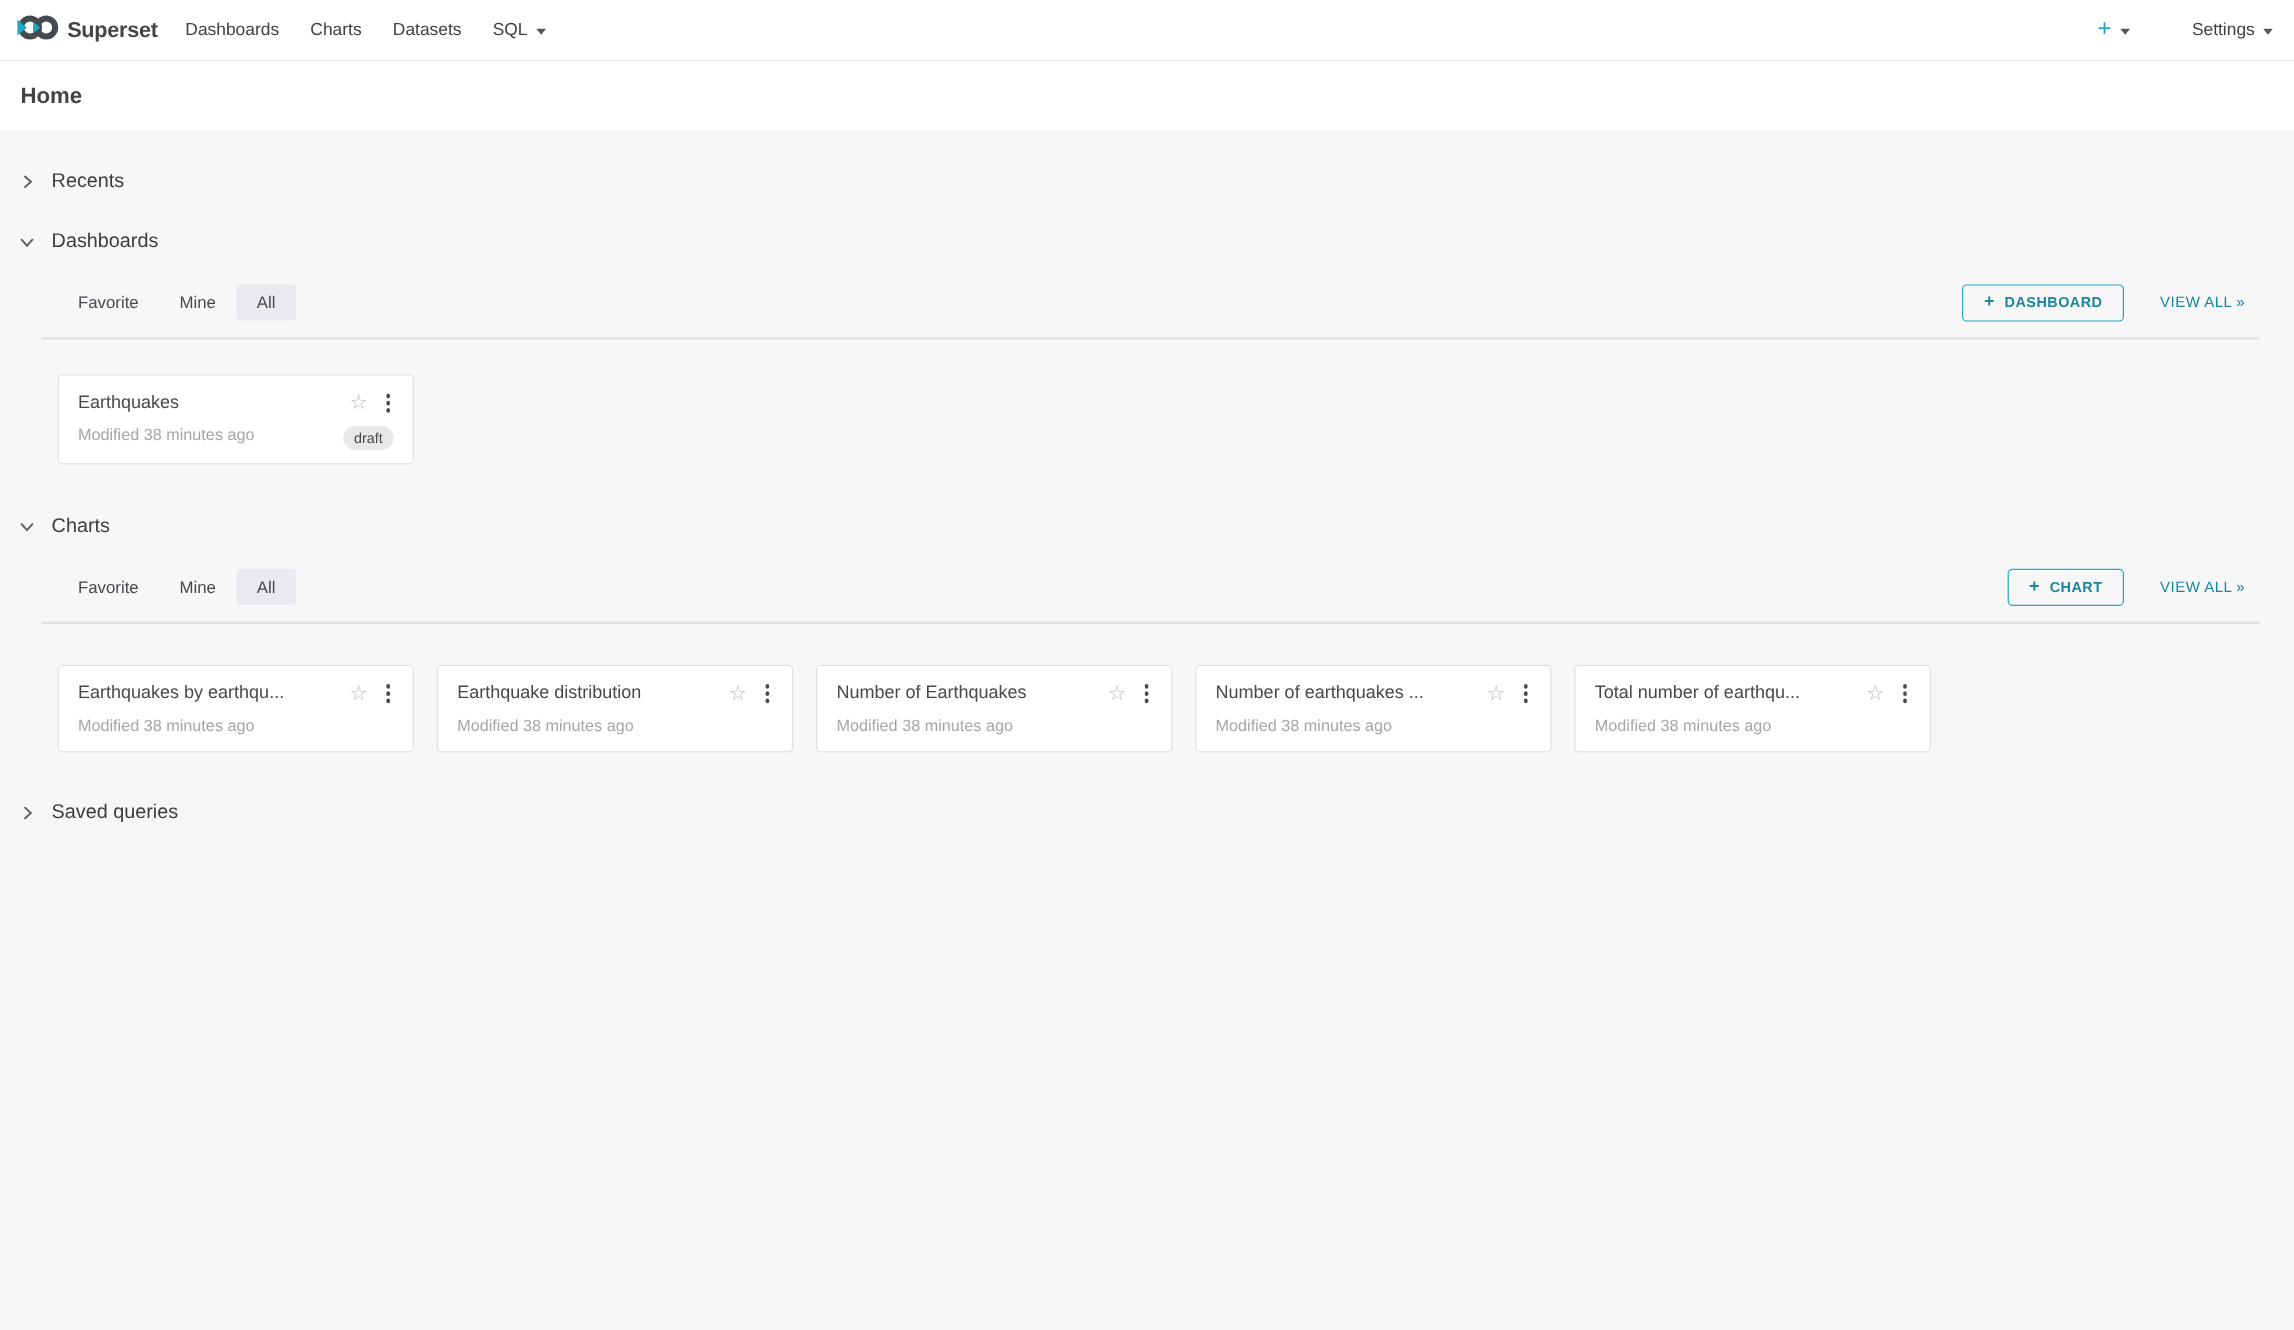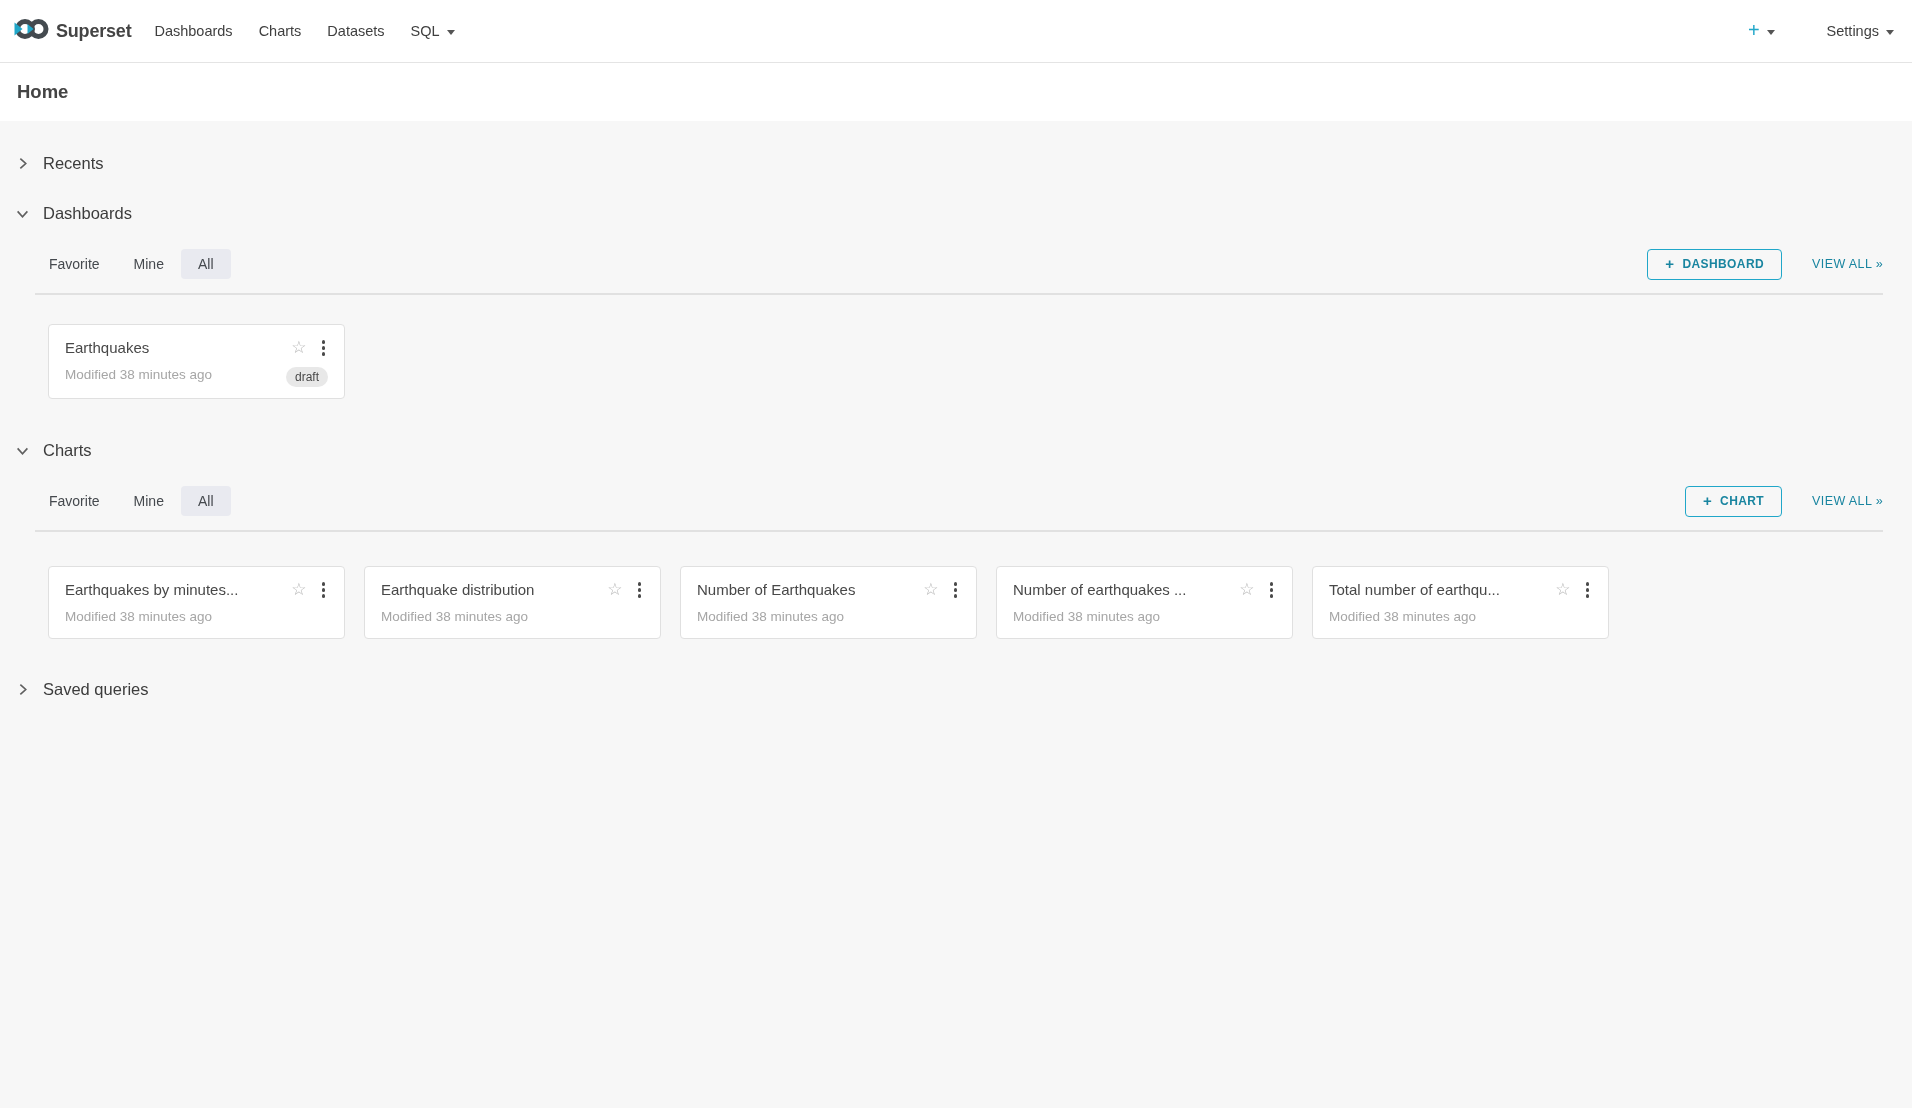--- a/index.html
+++ b/index.html
@@ -7,21 +7,21 @@
   body {
     width:1912px; height:1108px;
     background:#f7f7f7;
     font-family:"Liberation Sans", sans-serif;
     color:#484848;
     overflow:hidden;
   }
 
   
   .navbar {
-    height:63px; background:#fff; border-bottom:1px solid #e4e4e4;
+    height:51px; background:#fff; border-bottom:1px solid #e4e4e4;
     display:flex; align-items:center; padding:0 18px 0 14px;
   }
   .brand { display:flex; align-items:center; gap:6px; cursor:pointer; }
   .brand-name { font-size:18px; font-weight:700; color:#444; letter-spacing:-0.2px; }
   .nav-links { display:flex; align-items:center; margin-left:10px; }
   .nav-link {
     padding:0 13px; font-size:14.5px; color:#3f3f3f; cursor:pointer;
     display:flex; align-items:center; gap:7px; height:51px;
   }
   .nav-right { margin-left:auto; display:flex; align-items:center; gap:28px; }
@@ -45,21 +45,22 @@
     display:flex; align-items:center; gap:14px; margin-left:16px; height:32px; cursor:pointer;
   }
   .row-recents { margin-top:26px; }
   .sec-header { margin-top:18px; }
   .sec-header-lower { margin-top:35px; }
   .row-saved { margin-top:34px; }
   .sec-label { font-size:16.5px; color:#3c3c3c; }
 
   .sub-header {
     margin-top:16px; height:38px; display:flex; 
-    padding-right:29px;
+    padding-right:41px;
+    margin-left:16px;
   }
   .tabs { display:flex; align-items:center; margin-left:32px; }
   .tab {
     padding:7px 17px; font-size:14px; color:#45494e; cursor:pointer; border-radius:4px;
     font-weight:400;
   }
   .tab.selected { background:#e9eaf0; }
 
   .right-controls { margin-left:auto; display:flex; align-items:center; gap:30px; }
   .new-btn {
@@ -232,21 +233,21 @@
       <a class="view-all">VIEW ALL »</a>
     </div>
   </div>
 
   <hr class="divider">
 
   <div class="card-grid charts">
 
     <div class="card chart">
       <div class="card-top">
-        <span class="card-title">Earthquakes by minutes...</span>
+        <span class="card-title">Earthquakes by earthqu...</span>
         <span class="star">☆</span>
         <span class="kebab">
             <i></i>
             <i></i>
             <i></i>
           </span>
       </div>
       <div class="card-bottom">
         <span class="card-modified">Modified 38 minutes ago</span>
       </div>

